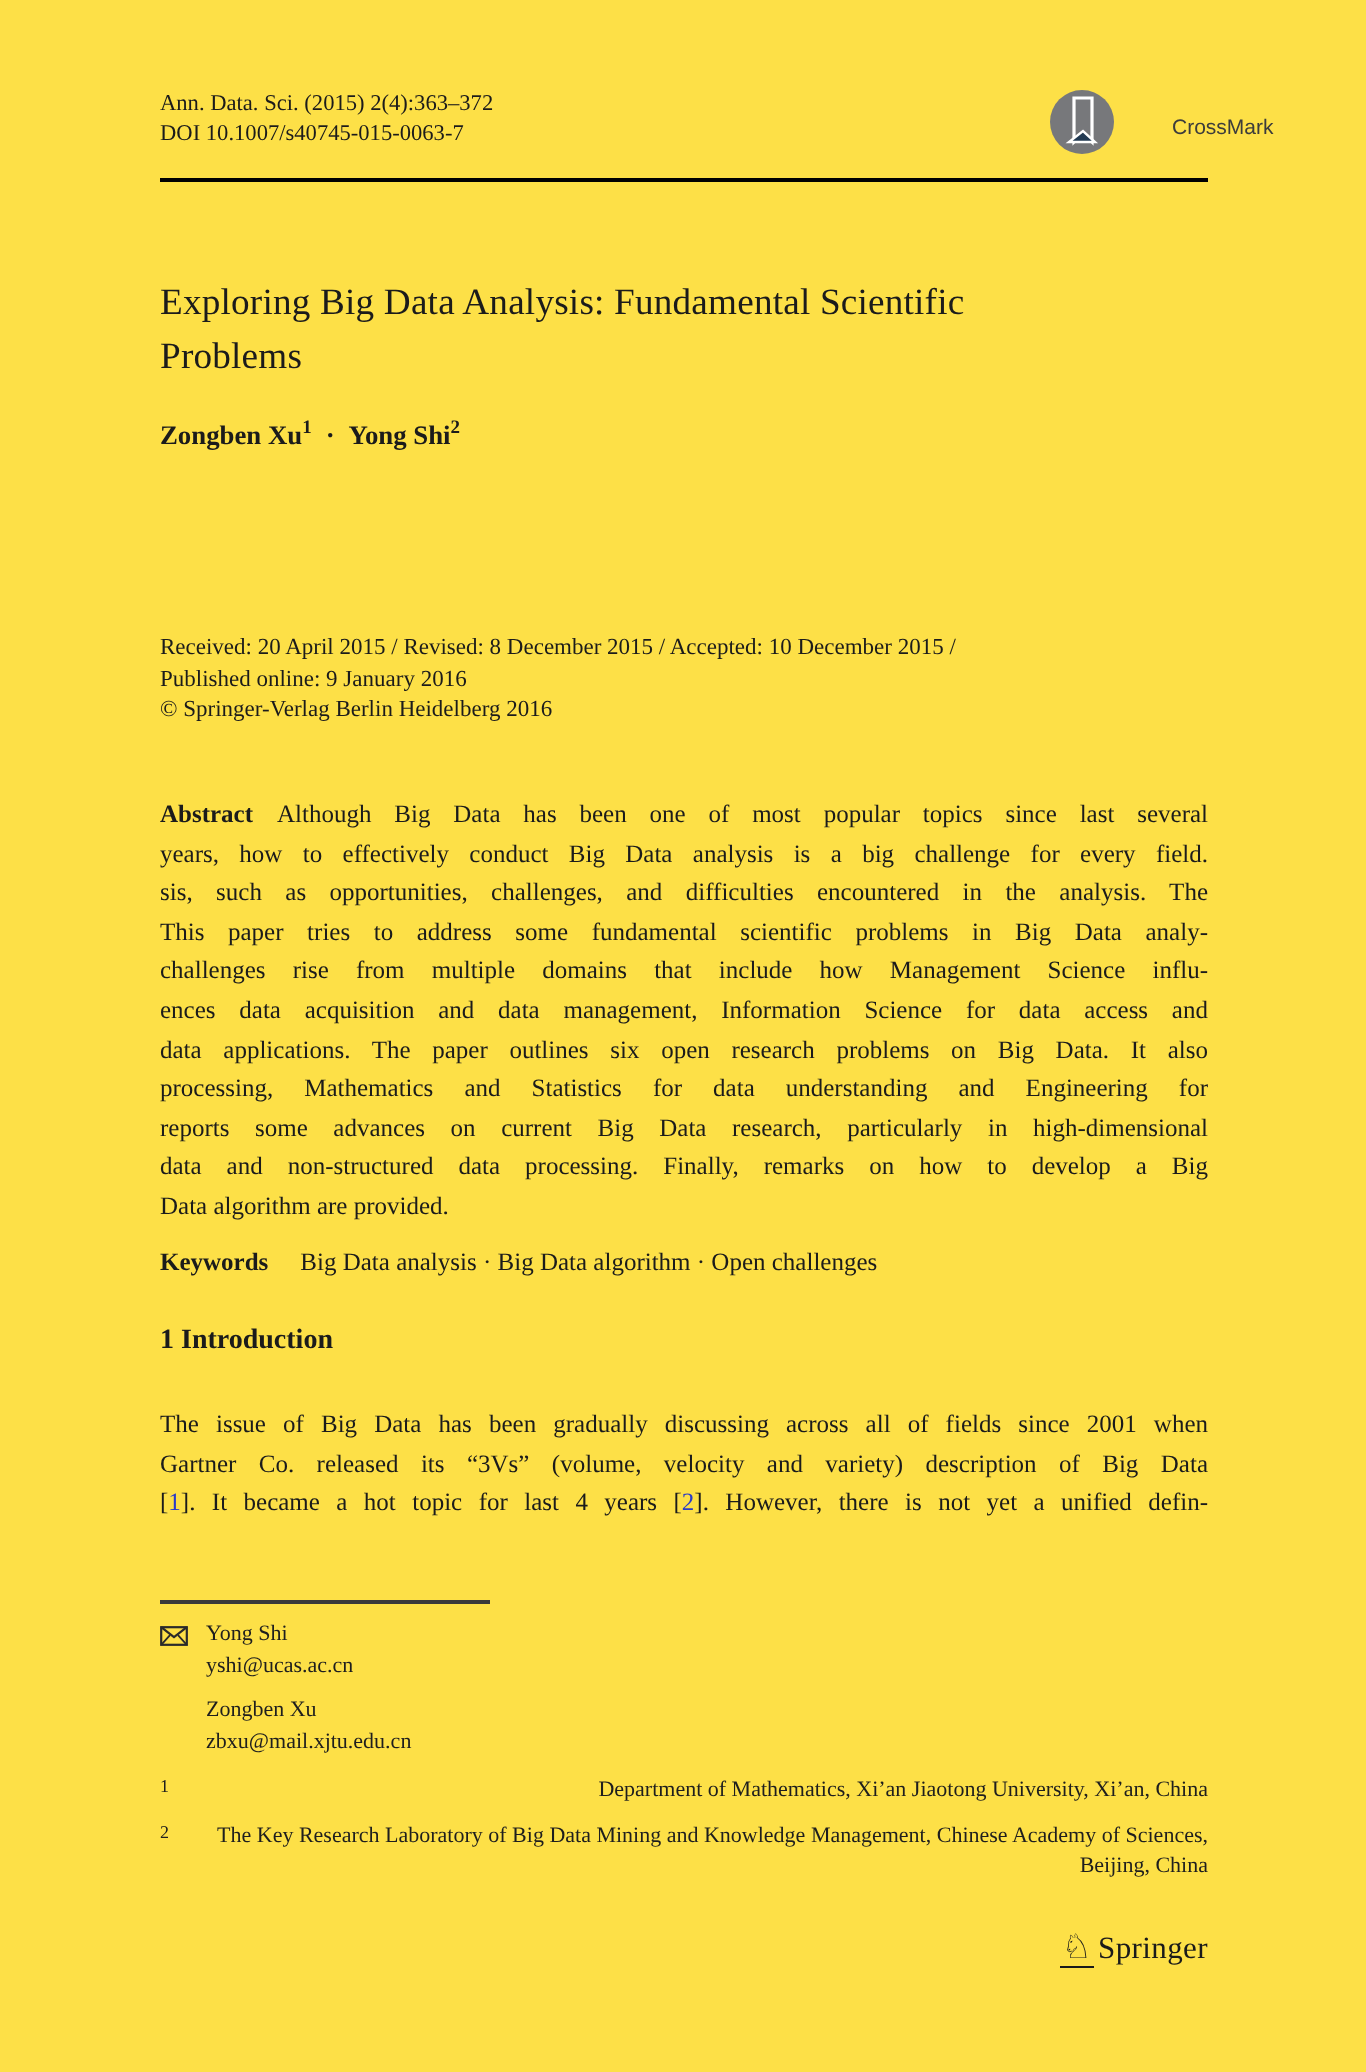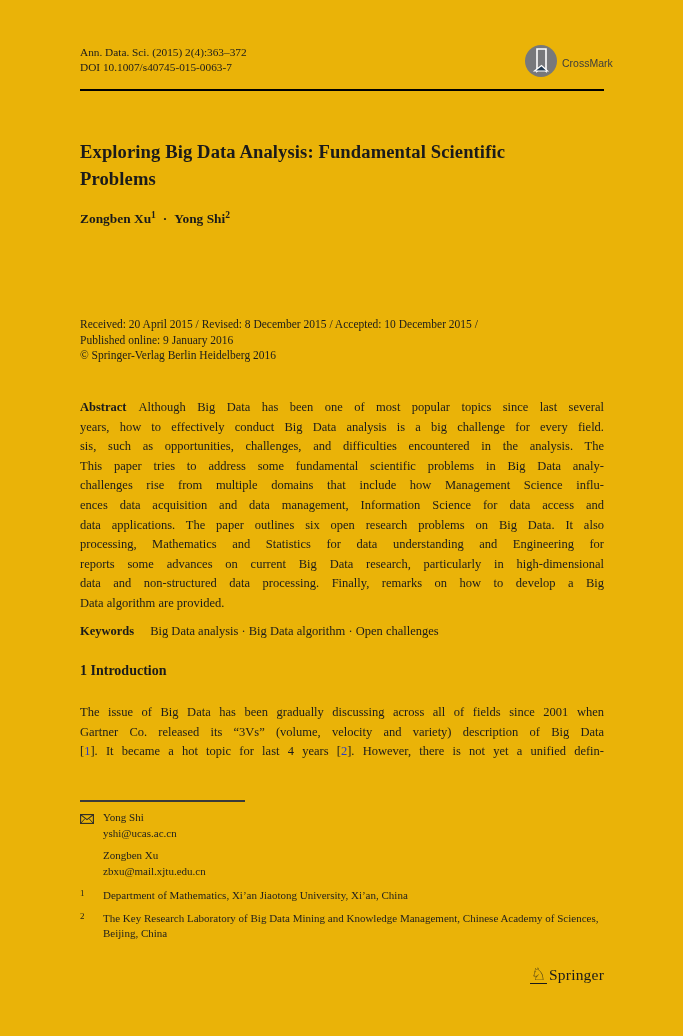--- a/index.html
+++ b/index.html
@@ -1,27 +1,27 @@
 <!DOCTYPE html>
 <html><head>
 <meta charset="utf-8">
 <style>
   * { margin:0; padding:0; box-sizing:border-box; }
   html,body { background:#ffffff; }
   body { font-family:"Liberation Serif", serif; color:#1b1b1b; }
-  .page { position:relative; width:683px; height:1036px; background:#eab308; overflow:hidden; }
+  .page { position:relative; width:683px; height:1036px; background:#fde047; overflow:hidden; }
 
   
   .hdr { position:absolute; left:80px; top:45px; font-size:11.3px; line-height:15px; color:#1b1b1b; }
-  .crossmark { position:absolute; left:524px; top:44px; display:flex; align-items:center; cursor:pointer; }
+  .crossmark { position:absolute; left:524px; top:44px; display:flex; align-items:center; cursor:pointer;gap:24px; }
   .crossmark-label { font-family:"Liberation Sans", sans-serif; font-size:10.5px; color:#3c3c3c; margin-left:4px; }
   .rule { position:absolute; left:80px; top:89px; width:524px; height:2px; background:#000; }
 
   
-  .title { position:absolute; left:80px; top:139px; width:524px; font-size:18.6px; font-weight:bold; line-height:26.5px; letter-spacing:.1px; }
+  .title { position:absolute; left:80px; top:139px; width:524px; font-size:18.6px; font-weight:normal; line-height:26.5px; letter-spacing:.1px; }
   .authors { position:absolute; left:80px; top:210px; font-size:13.4px; font-weight:bold; }
   .authors sup { font-size:9.5px; }
   .auth-sep { margin:0 7px; font-weight:bold; }
 
   
   .dates { position:absolute; left:80px; top:317px; width:524px; font-size:11.5px; line-height:15.5px; }
   .dates .line { white-space:nowrap; }
 
   
   .para { position:absolute; left:80px; width:524px; font-size:12.5px; line-height:19.6px; }
@@ -38,21 +38,21 @@
 
   
   .fnrule { position:absolute; left:80px; top:800px; width:165px; height:1.5px; background:#3a3a3a; }
   .footnotes { position:absolute; left:80px; top:809px; width:524px; font-size:11px; line-height:16px; color:#1e1e1e; }
   .corr-row { display:flex; margin-bottom:6px; }
   .corr-icon { width:23px; padding-top:3px; flex:0 0 23px; }
   .corr-email { cursor:pointer; }
   .affs { margin-top:9px; }
   .aff-row { display:flex; margin-bottom:7px; line-height:15.5px; }
   .aff-sup { width:23px; flex:0 0 23px; font-size:9px; position:relative; top:-2px; }
-  .aff-text { width:501px; }
+  .aff-text { width:501px;text-align:right; }
 
   
   .springer { position:absolute; right:79px; top:966px; display:flex; align-items:center; }
   .springer-glyph { font-family:"DejaVu Sans", sans-serif; font-size:17px; line-height:17px; border-bottom:1.3px solid #1a1a1a; padding:0 1px 0 1px; color:#1a1a1a; }
   .springer-word { font-size:15.5px; margin-left:2px; color:#1a1a1a; letter-spacing:.2px; }
 </style>
 </head>
 <body>
 
 <div class="page">

